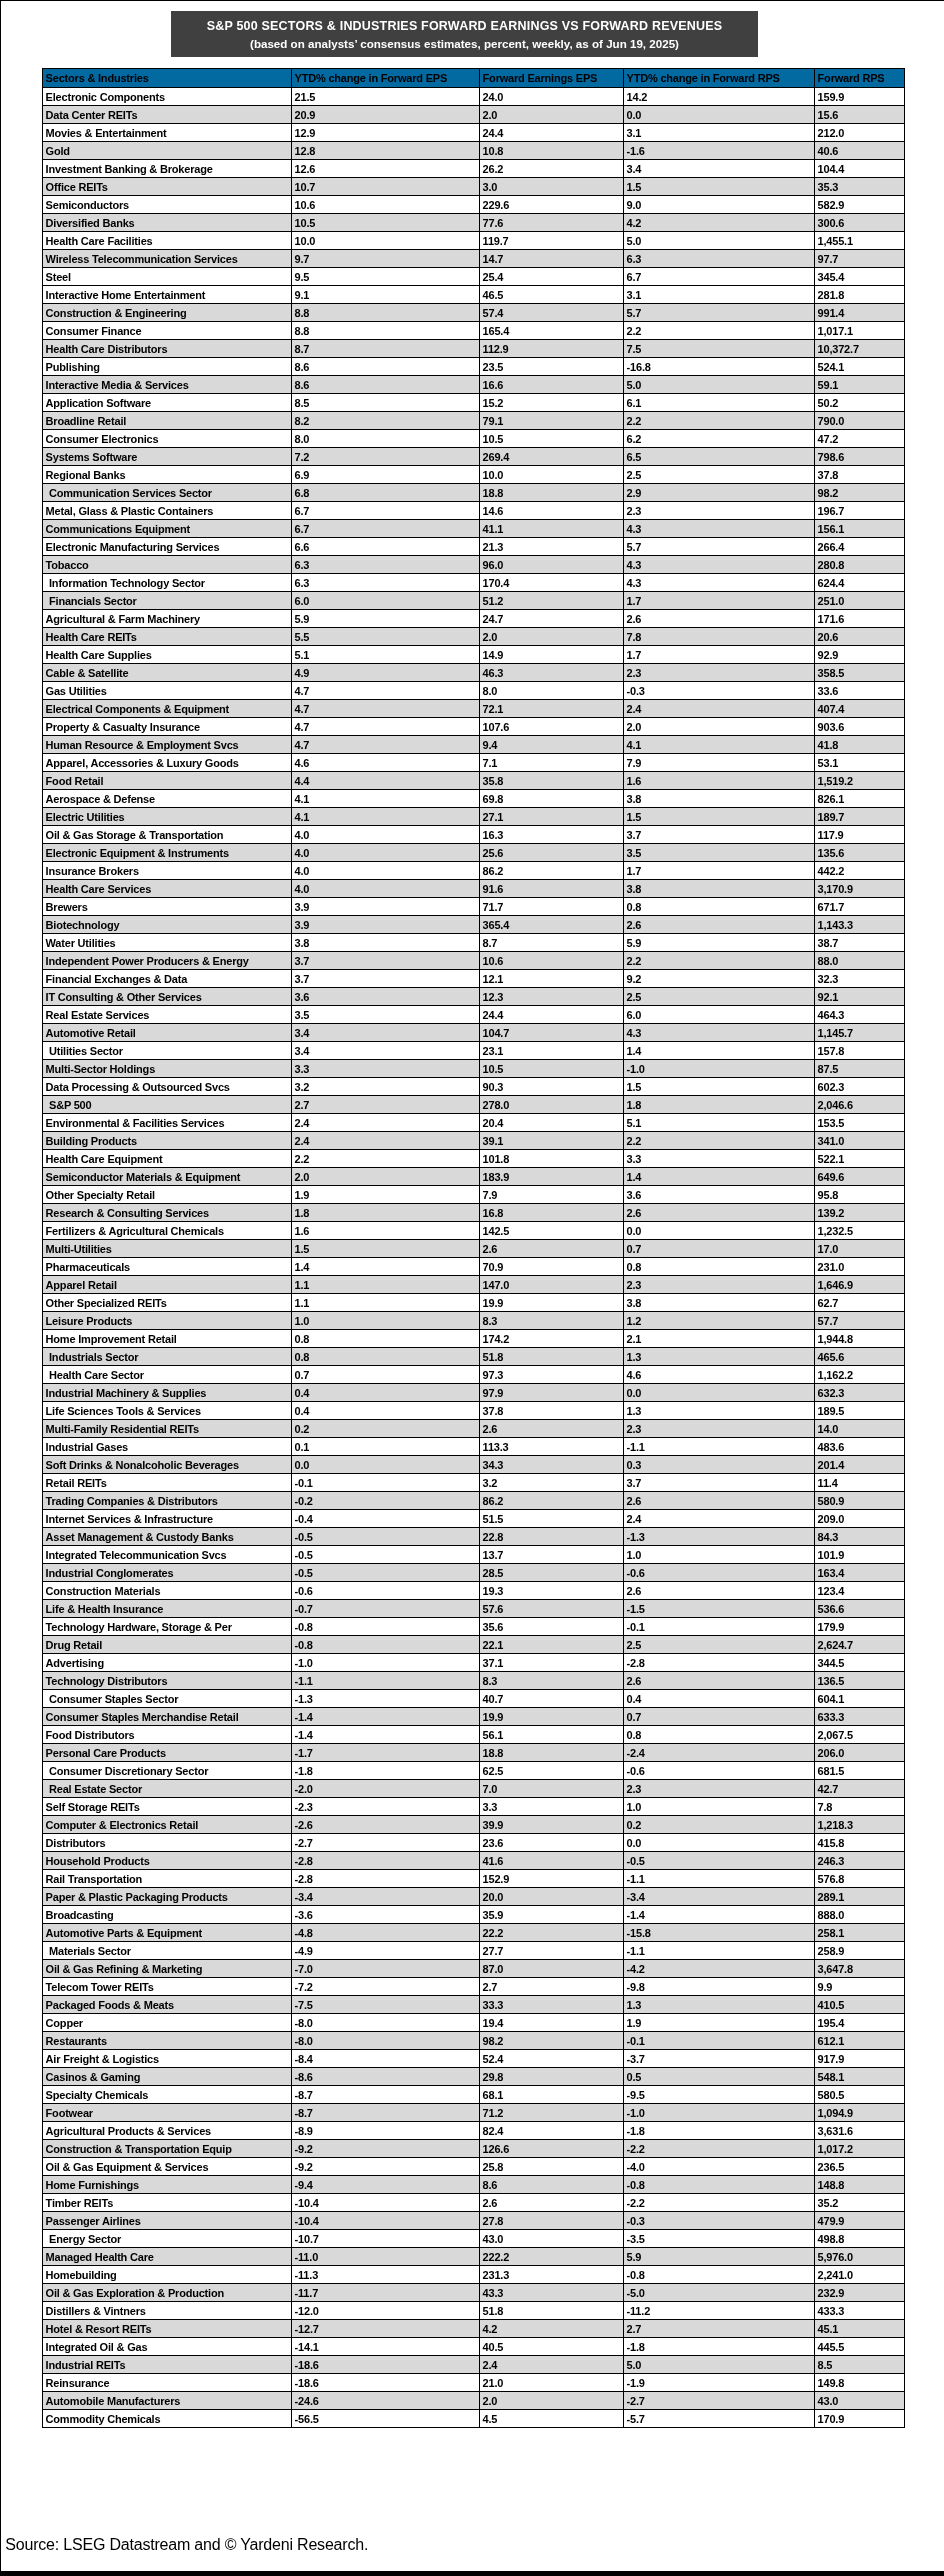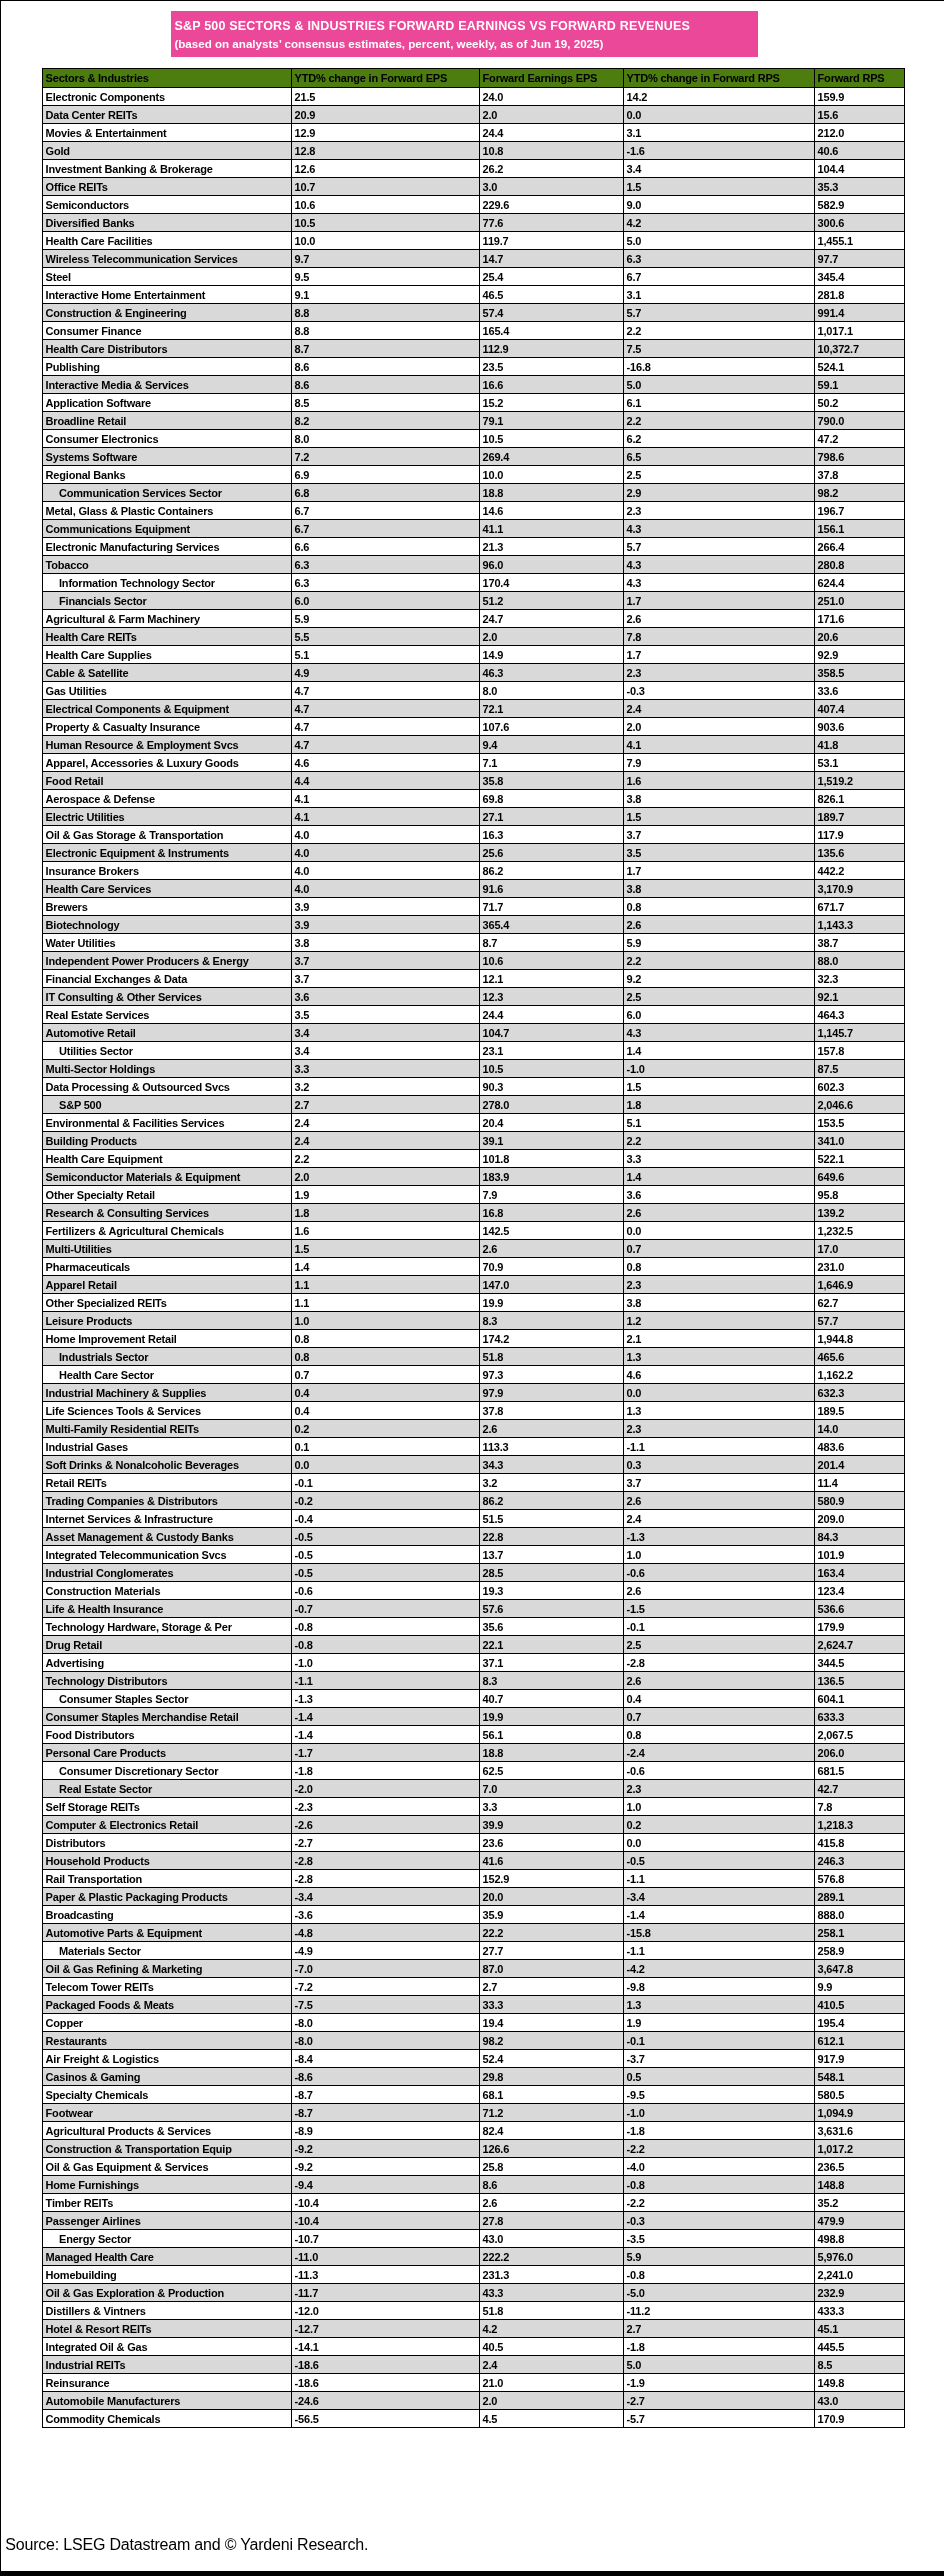--- a/index.html
+++ b/index.html
@@ -3,40 +3,40 @@
 <meta charset="utf-8">
 <style>
   html,body{margin:0;padding:0;background:#fff;}
   .canvas{
     position:relative; width:945px; height:2576px; box-sizing:border-box;
     background:#fff; border:1.7px solid #000; border-bottom:5.2px solid #000;
     font-family:"Liberation Sans", sans-serif; overflow:hidden;
   }
   .title-box{
     position:absolute; left:170px; top:10.3px; width:587px;
-    background:#ec4899; color:#fff; padding:6px 3.4px 5.2px;
+    background:#404040; color:#fff; text-align:center; padding:6px 3.4px 5.2px;
     box-sizing:border-box;
   }
   .title-box .t1{font-size:12.5px; font-weight:bold; letter-spacing:0.2px; line-height:18px;}
   .title-box .t2{font-size:11.6px; font-weight:bold; line-height:17px;}
   table.sect{
     position:absolute; left:41px; top:67px; width:862px;
     border-collapse:collapse; table-layout:fixed;
     border:1.7px solid #000;
   }
   table.sect th, table.sect td{
     border:0.9px solid #000; font-weight:bold; color:#000;
     font-size:11px; letter-spacing:-0.2px; white-space:nowrap; overflow:hidden;
     padding:0 0 0 2.6px; height:17px; text-align:left; vertical-align:middle;
   }
-  table.sect th{background:#4d7c0f; border-bottom:1.7px solid #000; height:18px;}
+  table.sect th{background:#0369a1; border-bottom:1.7px solid #000; height:18px;}
   col.c1{width:249px;} col.c2{width:188px;} col.c3{width:144px;} col.c4{width:191px;} col.c5{width:90px;}
   tr.alt td{background:#D9D9D9;}
   td.name{padding-left:14.6px;}
-  tr.sector td.name{padding-left:16px;}
+  tr.sector td.name{padding-left:6px;}
   .footer{
     position:absolute; left:4.3px; bottom:17px;
     font-size:16px; font-weight:normal; color:#000; letter-spacing:-0.2px;
   }
 </style>
 </head>
 <body>
 
 <div class="canvas">
 

